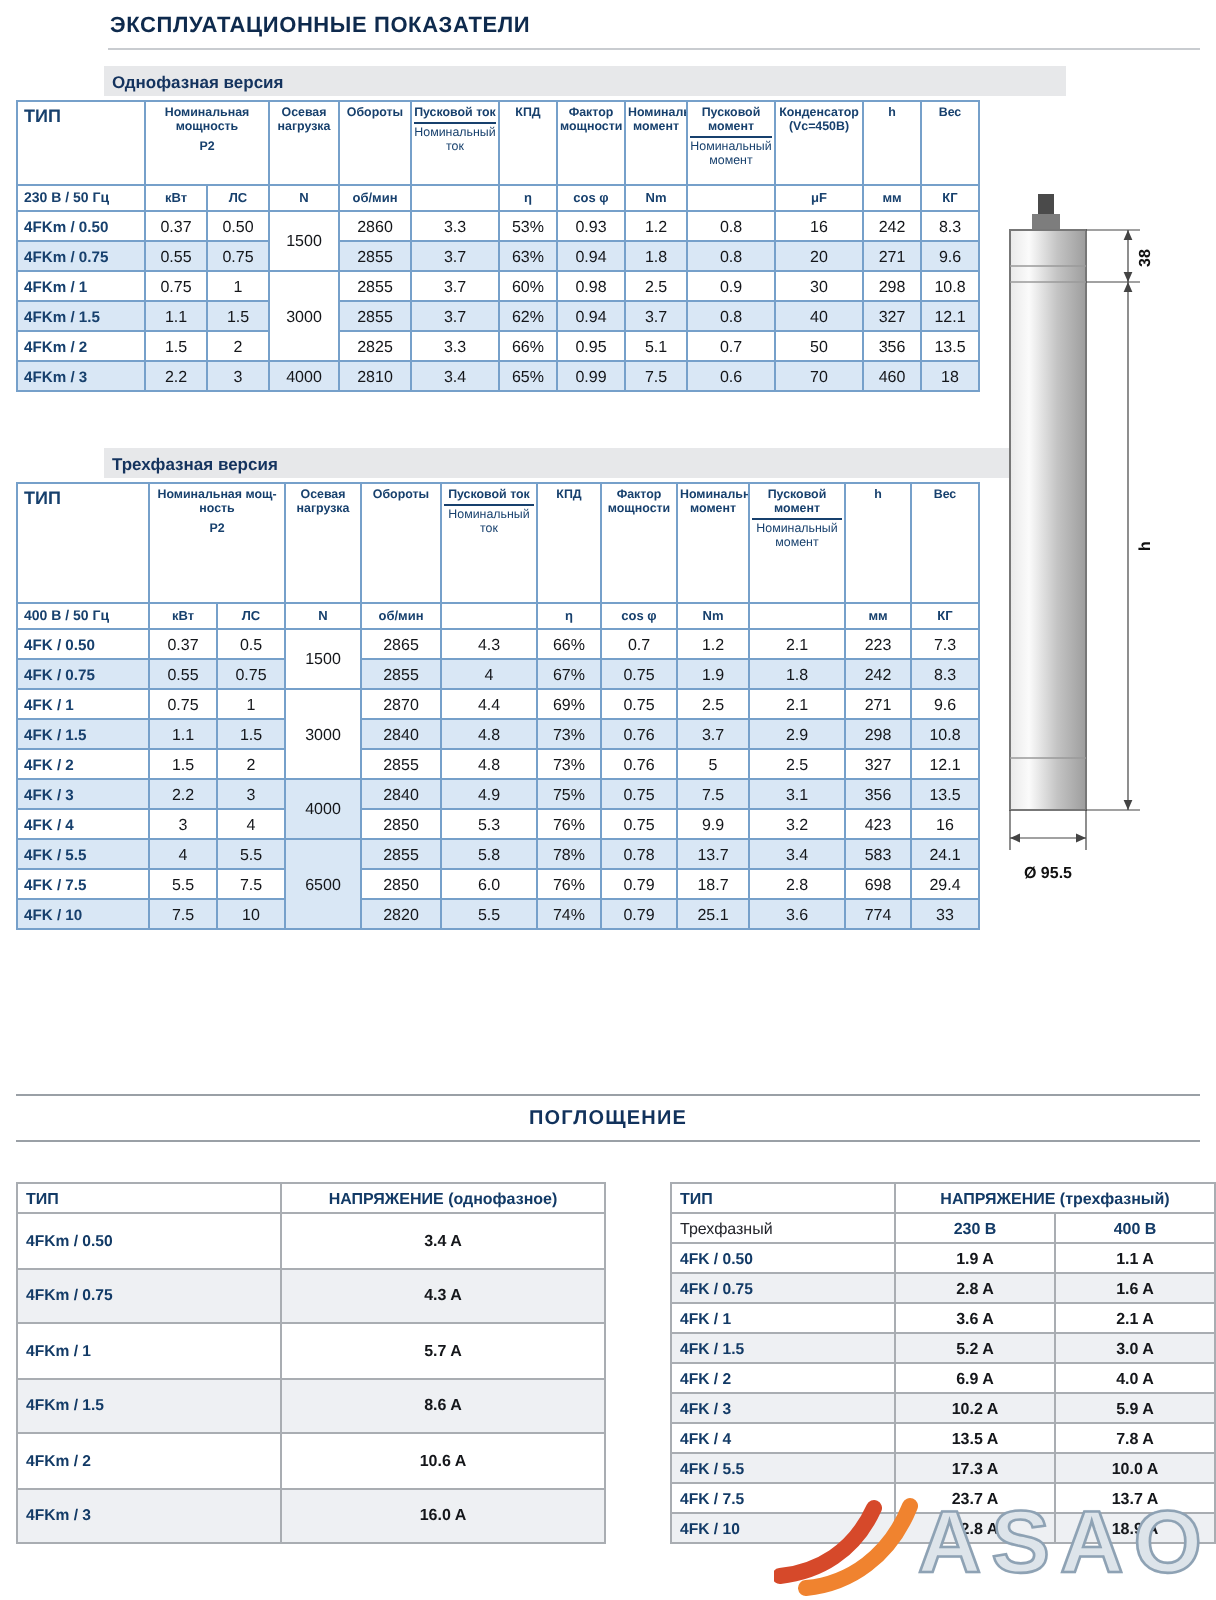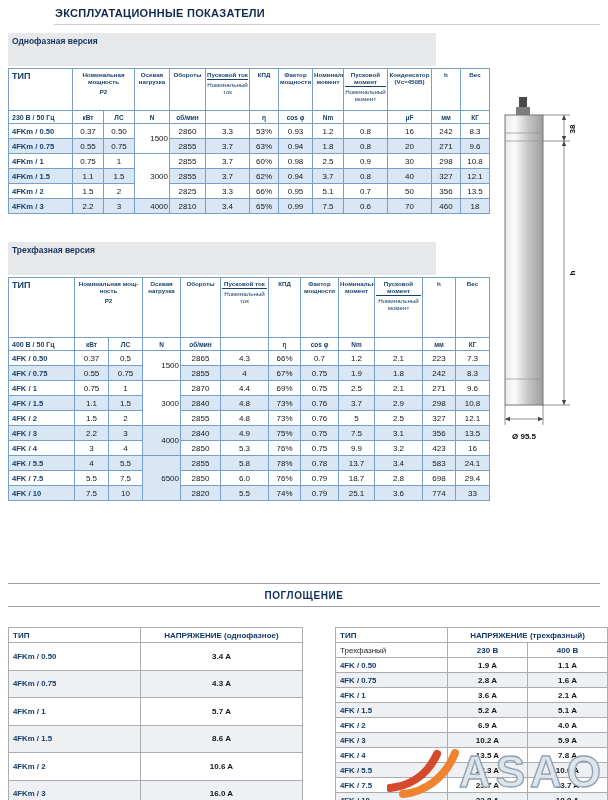--- a/index.html
+++ b/index.html
@@ -8,39 +8,39 @@
   .page { position:relative; width:608px; height:800px; background:#fff; padding:5px 8px; overflow:hidden; }
 
   .main-title { font-size:11px; font-weight:bold; color:#0e2a4d; letter-spacing:.3px;
                 padding:2px 0 5px 1px; border-bottom:1px solid #c9ccd0; margin-bottom:8px;margin-left:46px; }
 
   .content-row { display:flex; }
   .tables-col { flex:0 0 482px; width:482px; }
   .drawing-col { flex:1; display:flex; justify-content:flex-end; padding-top:50px; }
 
   .section-bar { background:#e7e8ea; color:#14335e; font-weight:bold; font-size:8.5px;
-                 padding:3px 4px 20px; margin-bottom:2px; width:428px; }
+                 padding:3px 4px 2px; margin-bottom:2px; width:481px;margin-left:44px; }
 
   table { border-collapse:collapse; table-layout:fixed; }
   .spec-table { width:481px; margin-bottom:28px; }
   .spec-table th, .spec-table td { border:1px solid #76a0ca; overflow:hidden; }
   .spec-table thead th { font-size:6.2px; font-weight:bold; color:#17406d; text-align:center;
                          vertical-align:top; padding:2px 1px 1px; background:#fff; }
   .spec-table thead tr.main th { height:42px; }
   .t2 thead tr.main th { height:60px; }
   .spec-table th.type-h { text-align:left; font-size:9px; padding-left:3px; }
   .spec-table .p2 { margin-top:3px; font-weight:bold; }
   .frac .frac-top { border-bottom:1px solid #17406d; padding-bottom:1px; margin-bottom:1px; font-weight:bold; }
   .frac .frac-bot { font-weight:normal; color:#17406d; }
   .spec-table tr.units th { height:13px; vertical-align:middle; font-size:6.5px; padding:0 1px; }
   .spec-table tr.units th:first-child { text-align:left; font-size:7px; padding-left:3px; }
   .spec-table td { font-size:8px; color:#14161a; text-align:center; height:15px; padding:0 1px; vertical-align:middle; }
   .spec-table td.c0 { color:#17406d; font-weight:bold; text-align:left; padding-left:3px; font-size:7.6px; }
   .spec-table tr.alt-blue { background:#d9e7f5; }
-  .spec-table td.merge-cell { font-size:8px;text-align:right; }
+  .spec-table td.merge-cell { font-size:8px; }
 
   .abs-title { margin-top:54px; margin-bottom:20px; text-align:center; color:#11325c; font-weight:bold;
                font-size:10px; letter-spacing:.6px; border-top:1px solid #9aa0a6; border-bottom:1px solid #9aa0a6;
                padding:6px 0 5px; }
   .abs-row { display:flex; }
   .abs-table { border:1px solid #9aa0a6; }
   .abs-table th, .abs-table td { border:1px solid #a9adb2; font-size:8px; height:15px; vertical-align:middle; }
   .abs-table thead th { color:#123a66; font-weight:bold; padding:1px 4px; background:#fff; }
   .abs-table th.left { text-align:left; }
   .abs-table th.center { text-align:center;margin-top:44px; }
@@ -523,21 +523,21 @@
             <td>1.6 A</td>
           </tr>
           <tr>
             <td class="c0">4FK / 1</td>
             <td>3.6 A</td>
             <td>2.1 A</td>
           </tr>
           <tr class="alt-gray">
             <td class="c0">4FK / 1.5</td>
             <td>5.2 A</td>
-            <td>5.1 A</td>
+            <td>3.0 A</td>
           </tr>
           <tr>
             <td class="c0">4FK / 2</td>
             <td>6.9 A</td>
             <td>4.0 A</td>
           </tr>
           <tr class="alt-gray">
             <td class="c0">4FK / 3</td>
             <td>10.2 A</td>
             <td>5.9 A</td>

